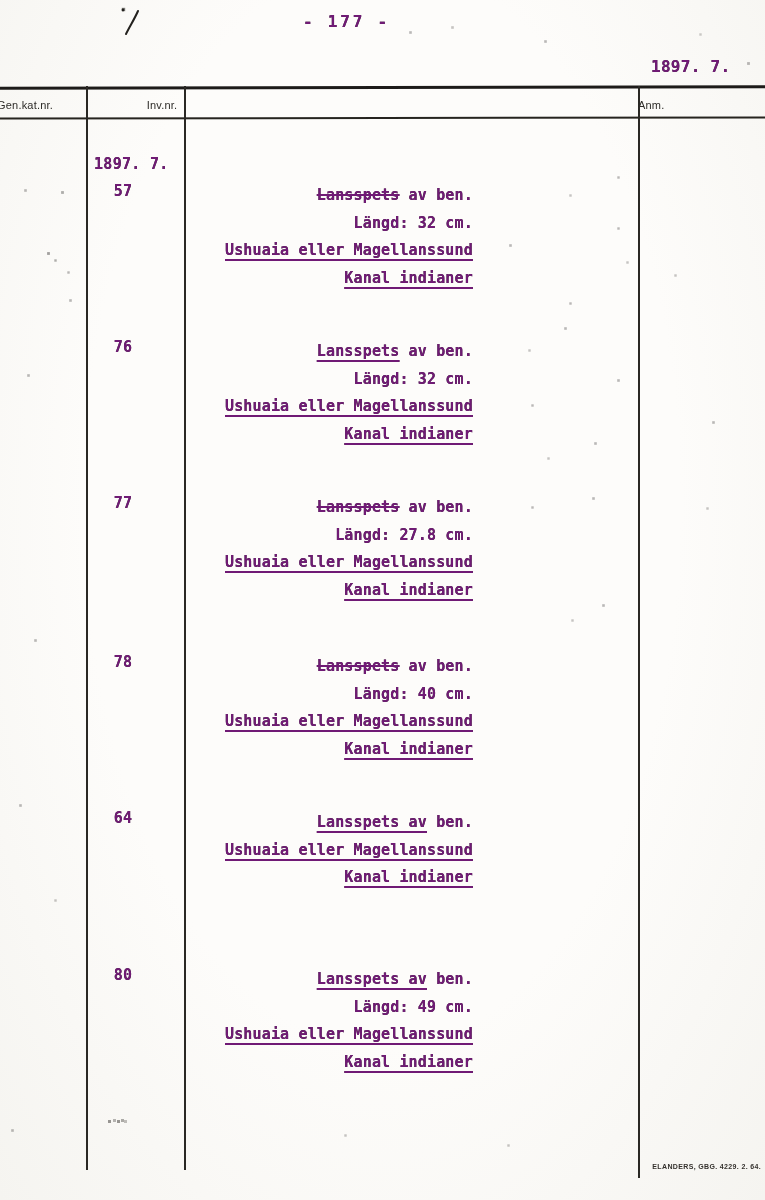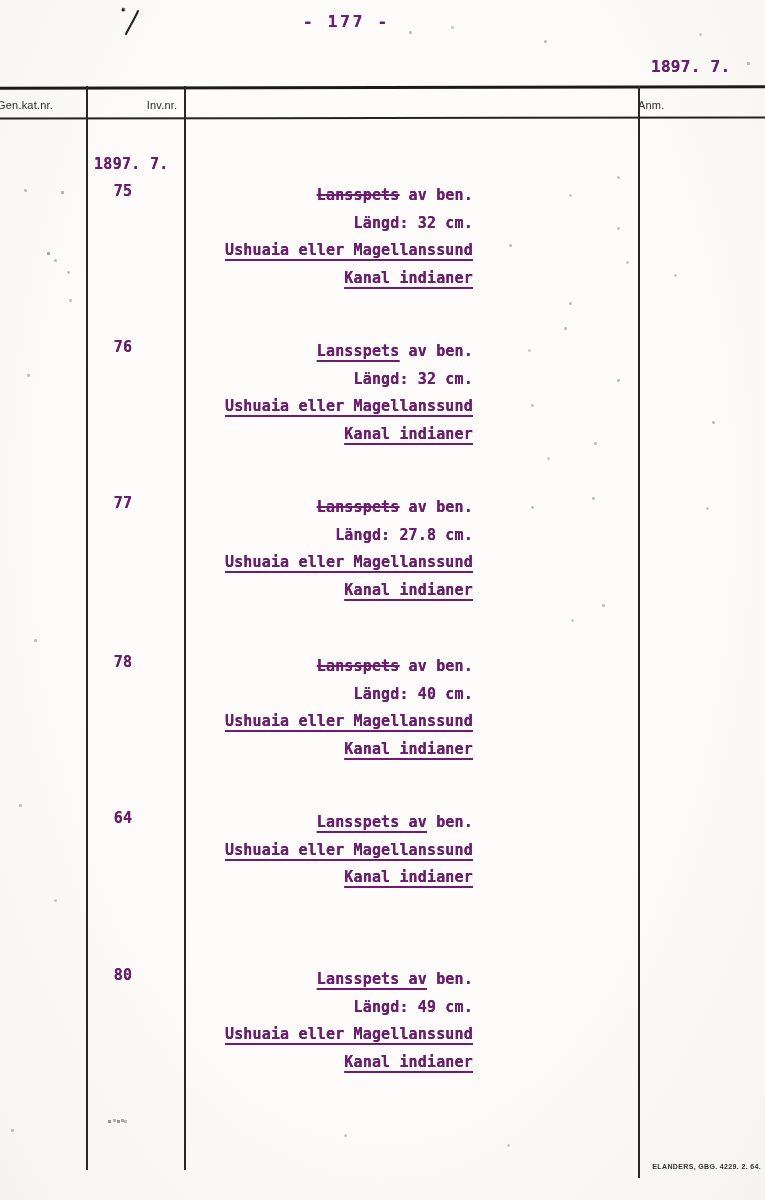--- a/index.html
+++ b/index.html
@@ -98,21 +98,21 @@
   <div class="vline vline-2"></div>
   <div class="vline vline-3"></div>
 
   <div class="col-label col-genkat">Gen.kat.nr.</div>
   <div class="col-label col-inv">Inv.nr.</div>
   <div class="col-label col-anm">Anm.</div>
 
   <div class="group-heading typew">1897. 7.</div>
 
   <div class="entry" style="top:182px">
-    <div class="inv typew">75</div>
+    <div class="inv typew">57</div>
     <div class="body typew">
       <div><span class="nm" data-style="strikethrough">Lansspets</span><span> av ben.</span></div>
       <div class="ind">Längd: 32 cm.</div>
       <div class="ind u">Ushuaia eller Magellanssund</div>
       <div class="ind u">Kanal indianer</div>
     </div>
   </div>
 
   <div class="entry" style="top:338px">
     <div class="inv typew">76</div>

